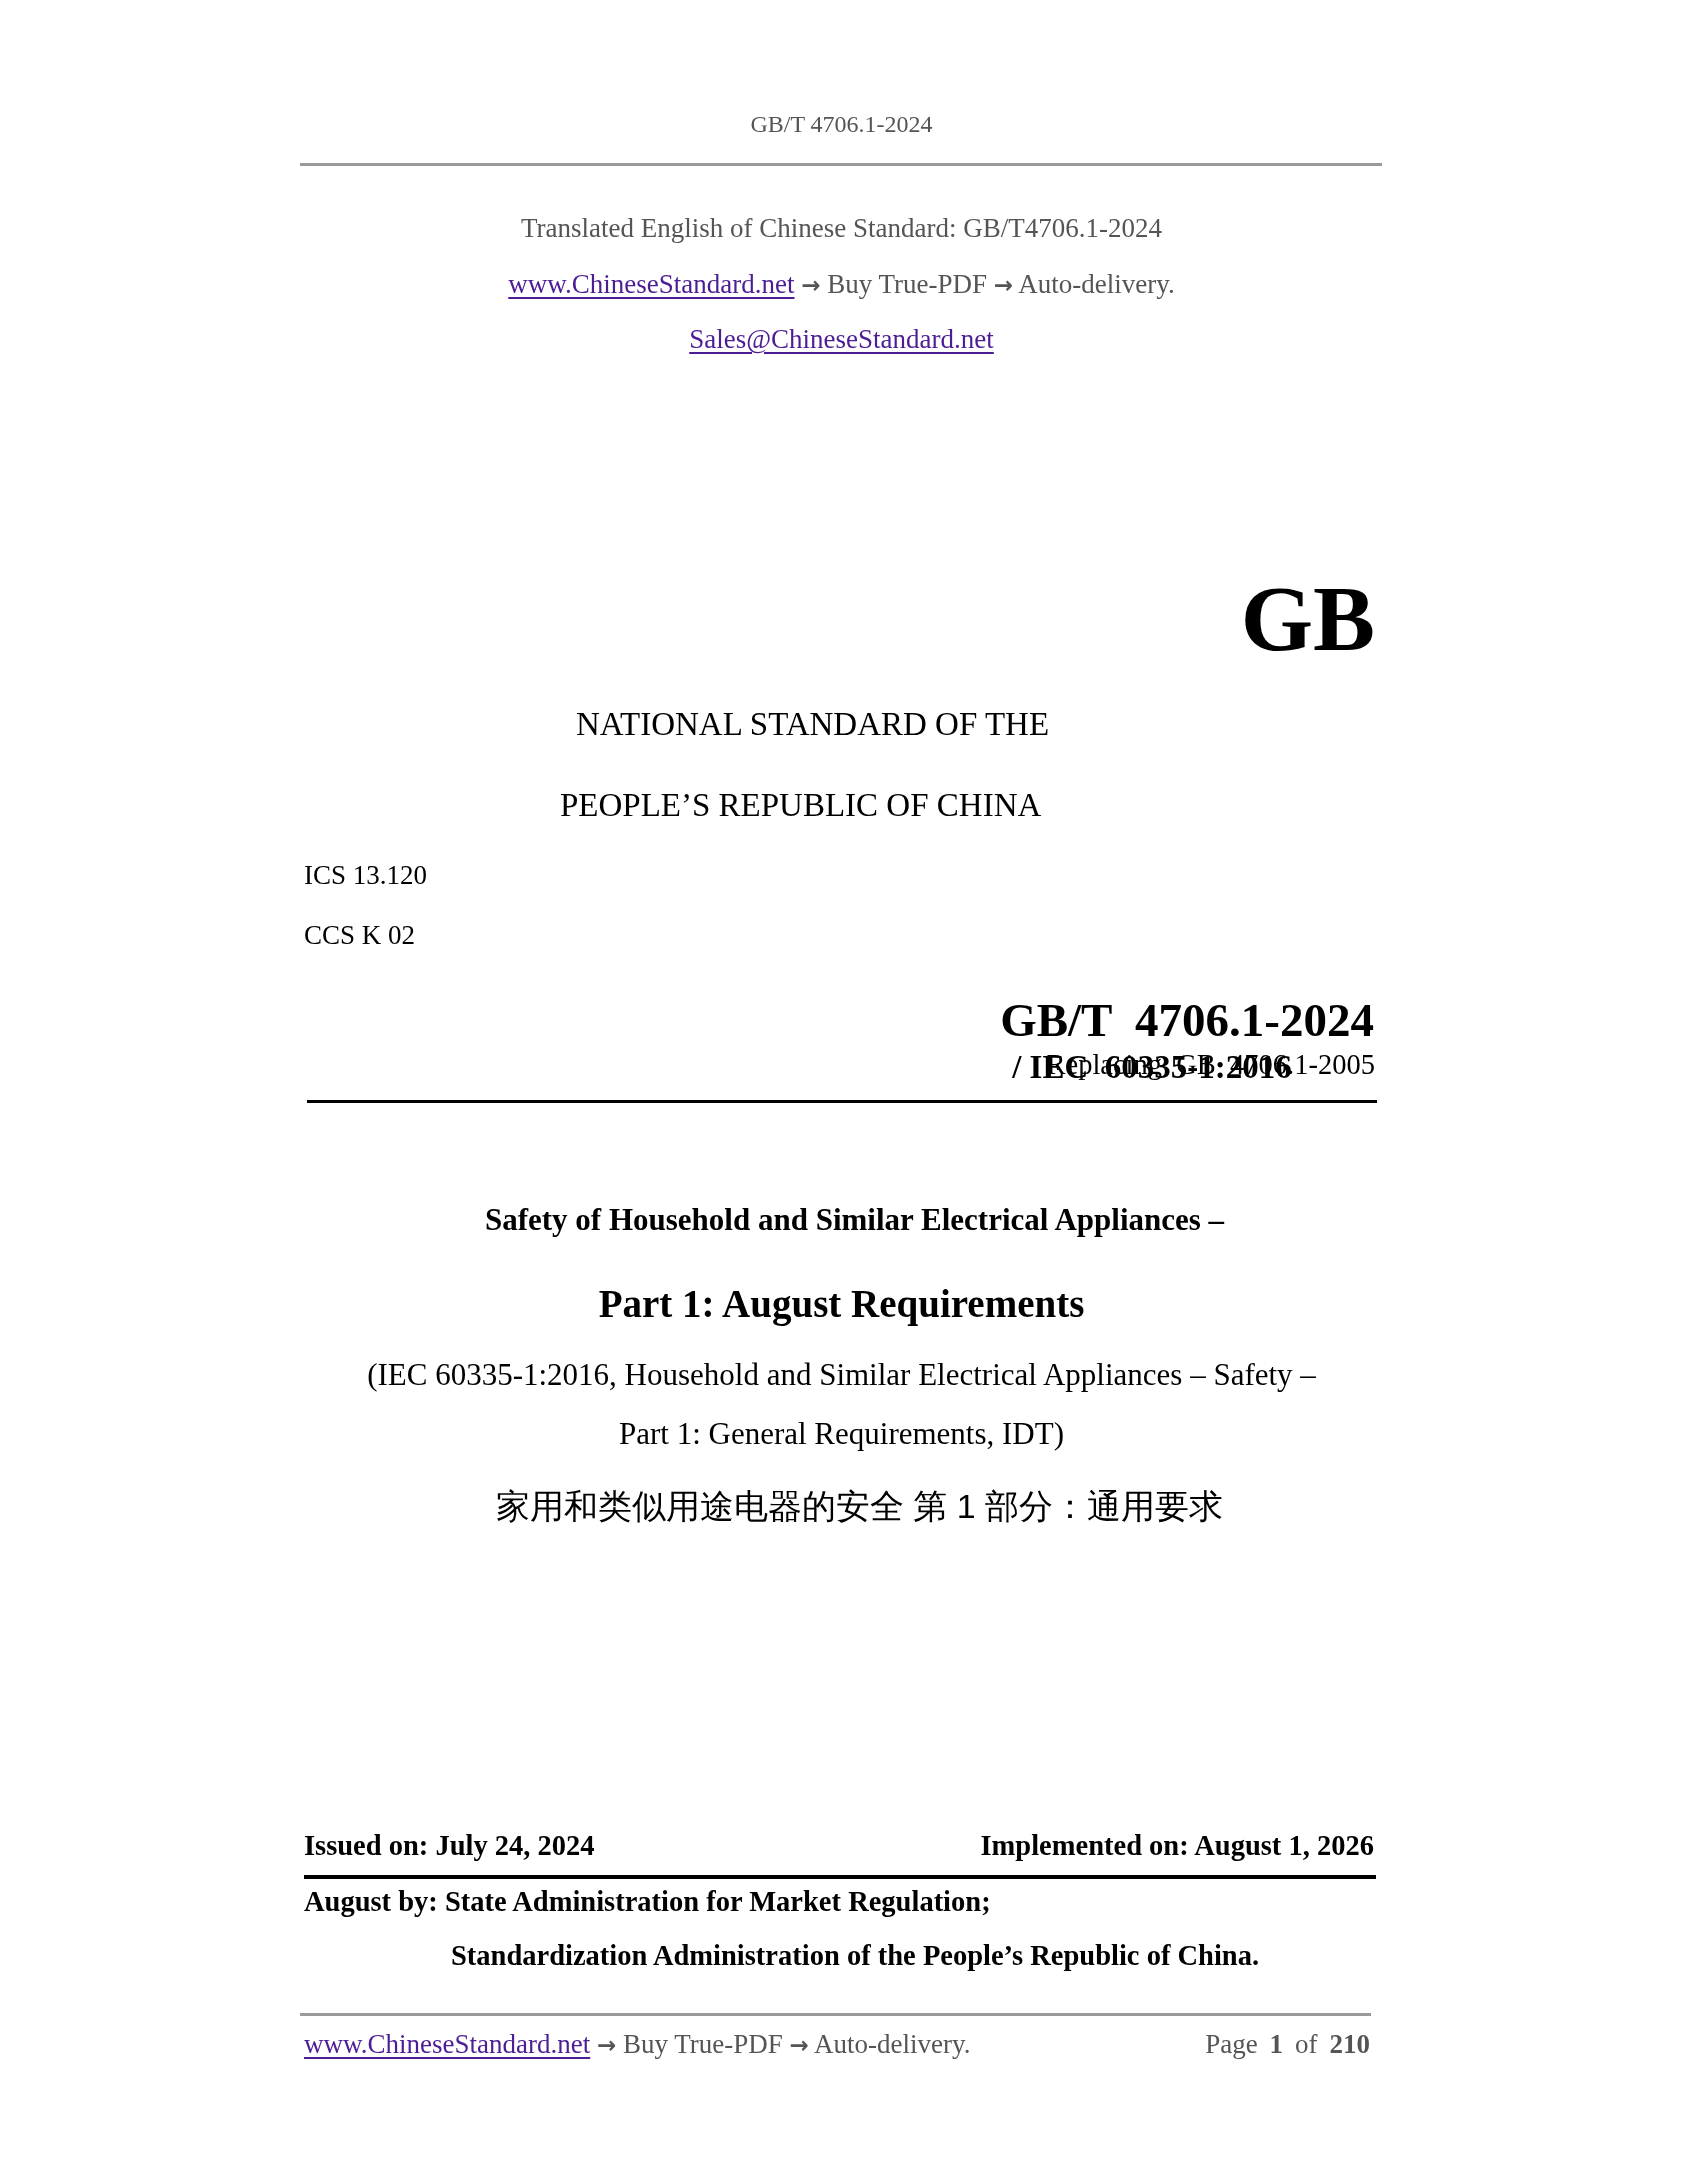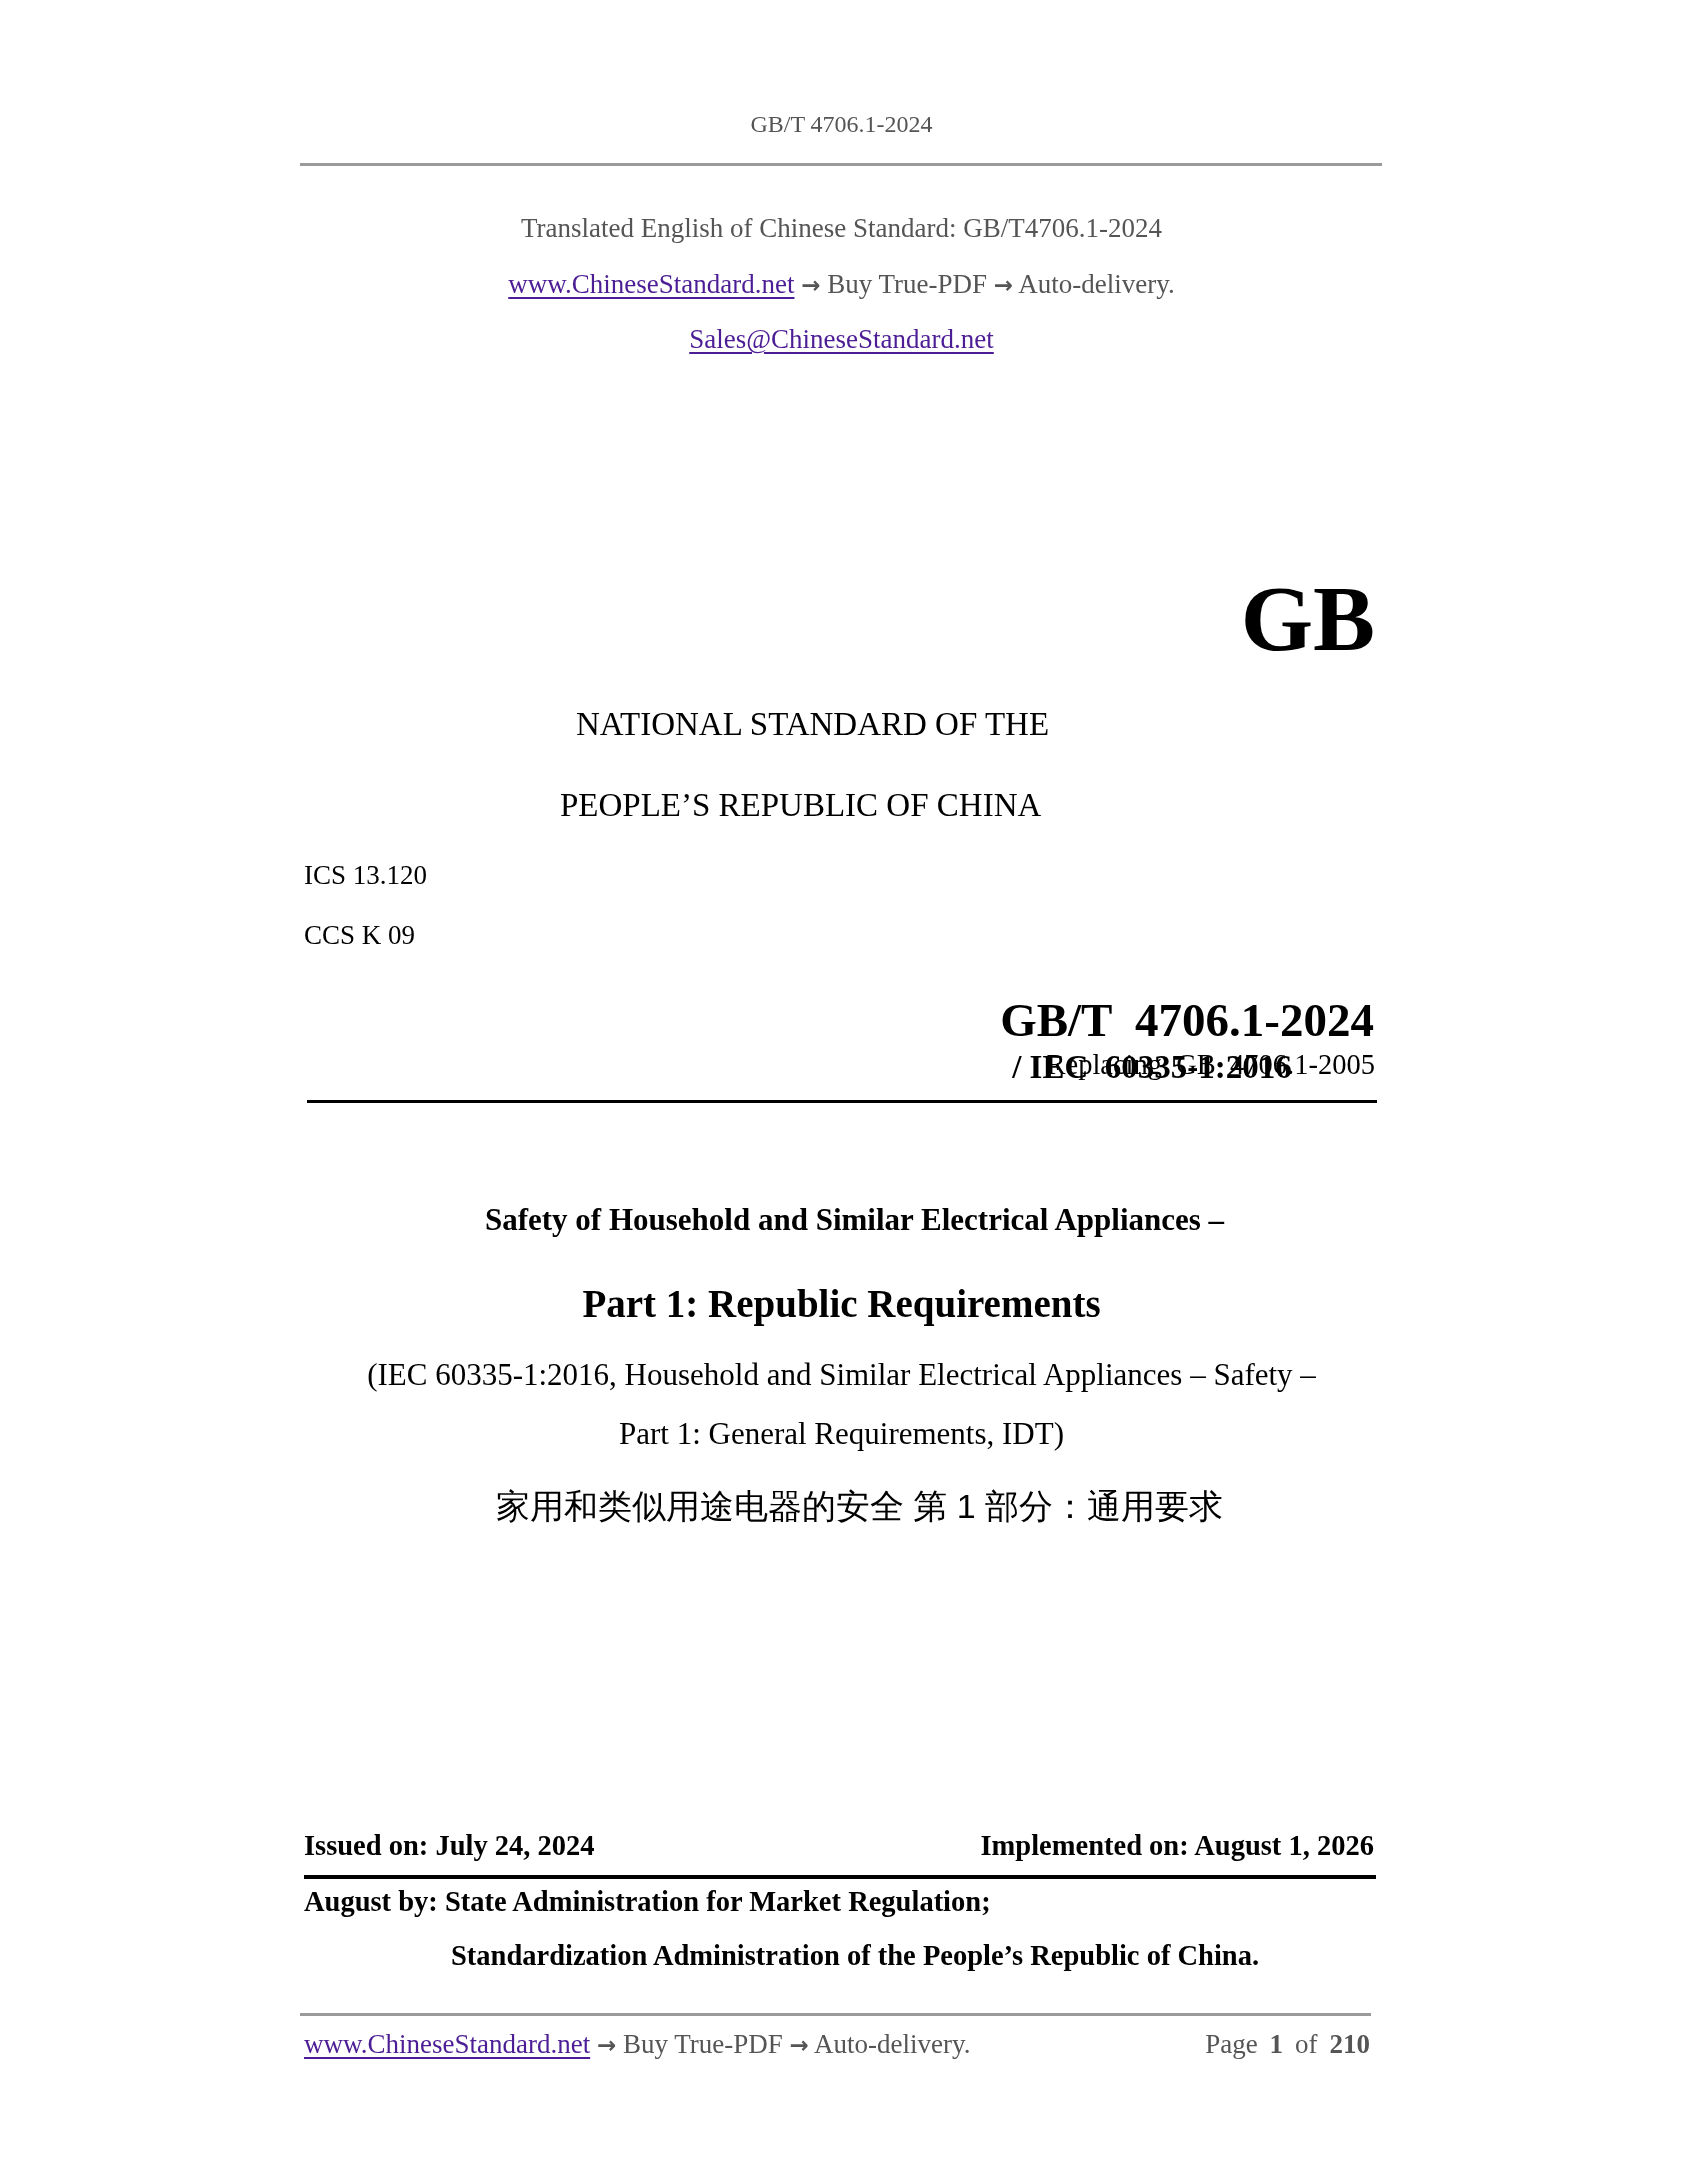--- a/index.html
+++ b/index.html
@@ -33,32 +33,32 @@
 <div class="abs center gray" style="top:324px; font-size:27px;">
   <a class="link">Sales@ChineseStandard.net</a>
 </div>
 
 <div class="abs b" style="right:308px; top:572px; font-size:93px; line-height:1;">GB</div>
 
 <div class="abs" style="left:576px; top:706px; font-size:33px;">NATIONAL STANDARD OF THE</div>
 <div class="abs" style="left:560px; top:787px; font-size:33px;">PEOPLE’S REPUBLIC OF CHINA</div>
 
 <div class="abs" style="left:304px; top:860px; font-size:27px;">ICS 13.120</div>
-<div class="abs" style="left:304px; top:920px; font-size:27px;">CCS K 09</div>
+<div class="abs" style="left:304px; top:920px; font-size:27px;">CCS K 02</div>
 
 <div class="abs" style="right:309px; top:975px; line-height:1.2; white-space:pre;">
   <span class="b" style="font-size:47px; white-space:pre;">GB/T  4706.1-2024</span>
   <span class="b" style="font-size:33px; margin-left:12px; white-space:pre;">/ IEC  60335-1:2016</span>
 </div>
 <div class="abs" style="right:308px; top:1049px; font-size:28.5px; white-space:pre;">Replacing  GB  4706.1-2005</div>
 
 <div class="rule-black" style="left:307px; top:1100px; width:1070px; height:2.6px;"></div>
 
 <div class="abs center b" style="top:1202px; font-size:31px;margin-left:13px;">Safety of Household and Similar Electrical Appliances –</div>
-<div class="abs center b" style="top:1281px; font-size:39px;">Part 1: Republic Requirements</div>
+<div class="abs center b" style="top:1281px; font-size:39px;">Part 1: August Requirements</div>
 
 <div class="abs center" style="top:1357px; font-size:31px;">(IEC 60335-1:2016, Household and Similar Electrical Appliances – Safety –</div>
 <div class="abs center" style="top:1416px; font-size:31px;">Part 1: General Requirements, IDT)</div>
 
 <div class="abs center" style="top:1484px; font-size:34px; font-family:Liberation Sans, sans-serif;margin-left:18px;">家用和类似用途电器的安全 第 1 部分：通用要求</div>
 
 <div class="abs b" style="left:304px; top:1830px; font-size:28.5px;">Issued on: July 24, 2024</div>
 <div class="abs b" style="right:309px; top:1830px; font-size:28.5px;">Implemented on: August 1, 2026</div>
 
 <div class="rule-black" style="left:304px; top:1875px; width:1072px; height:3.5px;"></div>

